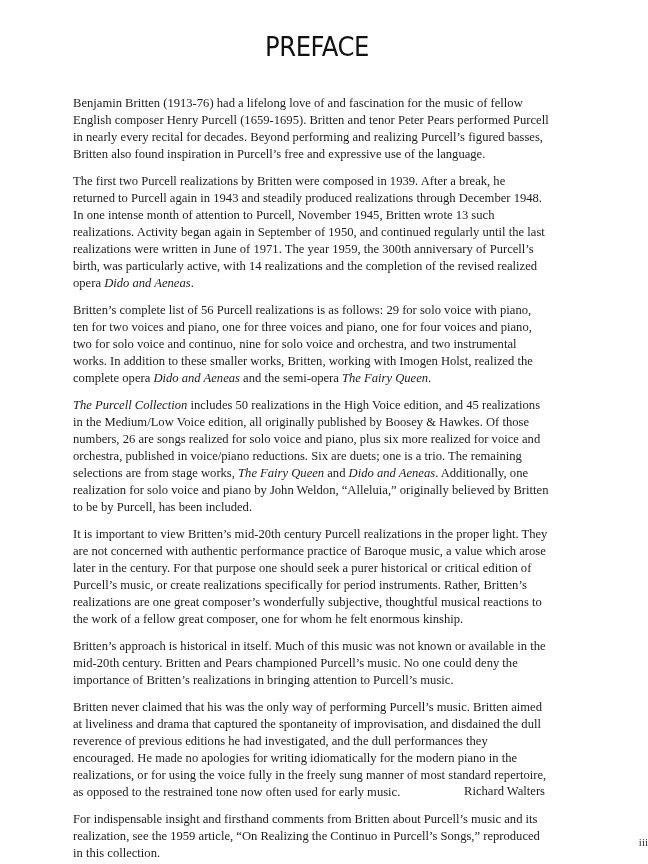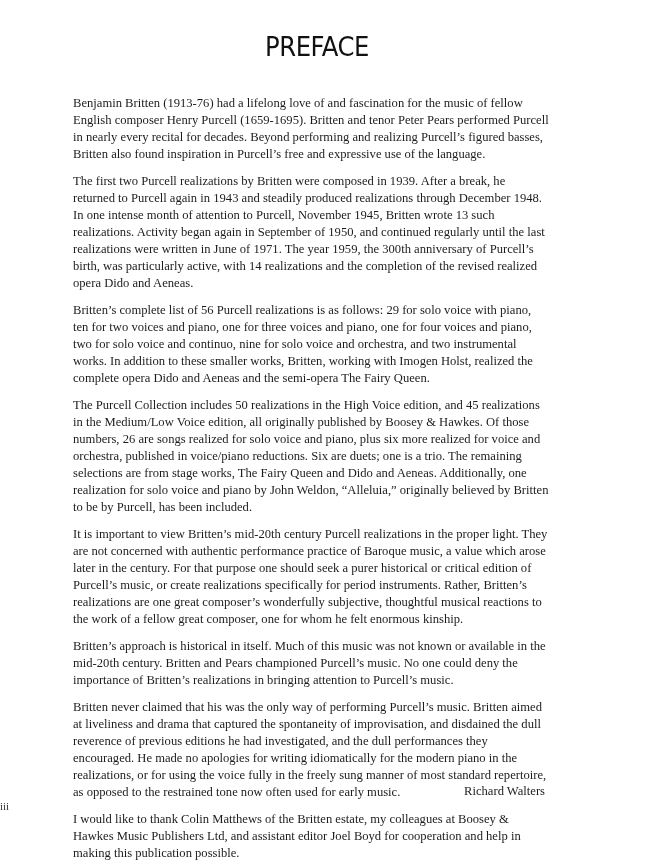--- a/index.html
+++ b/index.html
@@ -37,41 +37,42 @@
       font-family: "Liberation Serif", "DejaVu Serif", serif;
       font-size: 12.6px;
       line-height: 17px;
       color: #1c1c1c;
     }
     .body-text p {
       margin: 0 16px 10px 0;
       padding: 0;
     }
     .body-text p .it {
+      font-style: italic;
     }
     .signature {
       position: absolute;
       top: 770px;
       left: 400px;
       width: 158px;
       text-align: right;
       font-family: "Liberation Serif", "DejaVu Serif", serif;
       font-size: 12.6px;
       line-height: 16.5px;
       color: #1c1c1c;
     }
     .signature div {
       margin: 13px;
     }
     .page-number {
       position: absolute;
-      top: 800px;
+      top: 836px;
       left: 0;
       width: 648px;
-      text-align: left;
+      text-align: right;
       font-family: "Liberation Serif", "DejaVu Serif", serif;
       font-size: 11px;
       color: #333333;
     }
   </style>
 </head>
 <body>
 
 <h1 class="title">PREFACE</h1>
 
@@ -91,20 +92,23 @@
   <p>
     <span>It is important to view Britten’s mid-20th century Purcell realizations in the proper light. They are not concerned with authentic performance practice of Baroque music, a value which arose later in the century. For that purpose one should seek a purer historical or critical edition of Purcell’s music, or create realizations specifically for period instruments. Rather, Britten’s realizations are one great composer’s wonderfully subjective, thoughtful musical reactions to the work of a fellow great composer, one for whom he felt enormous kinship.</span>
   </p>
   <p>
     <span>Britten’s approach is historical in itself. Much of this music was not known or available in the mid-20th century. Britten and Pears championed Purcell’s music. No one could deny the importance of Britten’s realizations in bringing attention to Purcell’s music.</span>
   </p>
   <p>
     <span>Britten never claimed that his was the only way of performing Purcell’s music. Britten aimed at liveliness and drama that captured the spontaneity of improvisation, and disdained the dull reverence of previous editions he had investigated, and the dull performances they encouraged. He made no apologies for writing idiomatically for the modern piano in the realizations, or for using the voice fully in the freely sung manner of most standard repertoire, as opposed to the restrained tone now often used for early music.</span>
   </p>
   <p>
+    <span>For indispensable insight and firsthand comments from Britten about Purcell’s music and its realization, see the 1959 article, “On Realizing the Continuo in Purcell’s Songs,” reproduced in this collection.</span>
+  </p>
+  <p>
     <span>I would like to thank Colin Matthews of the Britten estate, my colleagues at Boosey &amp; Hawkes Music Publishers Ltd, and assistant editor Joel Boyd for cooperation and help in making this publication possible.</span>
   </p>
 </div>
 
 <div class="signature">
   <div>Richard Walters</div>
 </div>
 
 <div class="page-number">iii</div>
 

